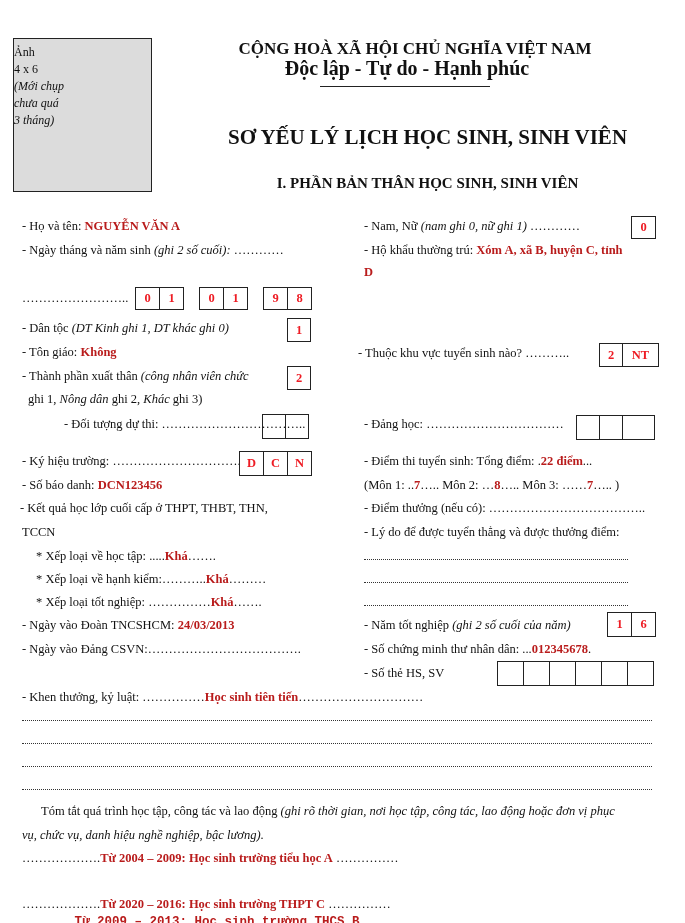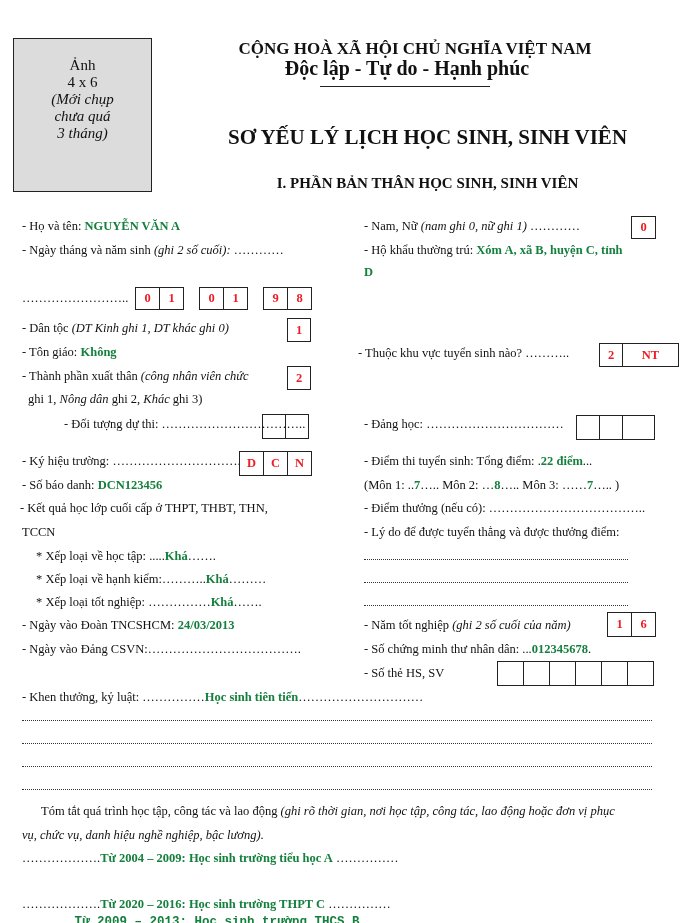--- a/index.html
+++ b/index.html
@@ -1,23 +1,23 @@
 <!DOCTYPE html>
 <html><head>
 <meta charset="utf-8">
 <style>
   html, body { margin:0; padding:0; background:#ffffff; }
   body { width:685px; height:923px; position:relative; overflow:hidden;
          font-family:"Liberation Serif", "DejaVu Serif", serif; color:#111; font-size:12.5px; }
   .abs { position:absolute; white-space:nowrap; line-height:16px; }
-  .red { color:#15803d; font-weight:bold; }
+  .red { color:#b91c1c; font-weight:bold; }
   .it { font-style:italic; }
   .photo { position:absolute; left:13px; top:38px; width:139px; height:154px;
-           background:#dcdcdc; border:1px solid #222; text-align:center;
-           font-size:15px; line-height:17px; padding-top:18px; box-sizing:border-box; }
+           background:#dcdcdc; border:1px solid #222; text-align:left;
+           font-size:12px; line-height:17px; padding-top:5px; box-sizing:border-box; }
   .photo div { white-space:nowrap; }
   .hdr1 { position:absolute; left:160px; width:510px; top:40px; text-align:center;
           font-weight:bold; font-size:17px; line-height:18px; }
   .hdr2 { position:absolute; left:152px; width:510px; top:59px; text-align:center;
           font-weight:bold; font-size:20px; line-height:18px; }
   .hdrline { position:absolute; left:320px; width:170px; top:86px; border-top:1px solid #222; }
   .title { position:absolute; left:160px; width:535px; top:124px; text-align:center;
            font-weight:bold; font-size:21px; line-height:26px; }
   .section { position:absolute; left:160px; width:535px; top:174px; text-align:center;
              font-weight:bold; font-size:15px; line-height:18px; }
@@ -84,21 +84,21 @@
 <div class="boxes" style="left:287px; top:318px;">
   <div class="cell" style="width:24px; height:24px;">1</div>
 </div>
 
 <div class="abs" style="left:22px; top:344px;">
   <span>- Tôn giáo: </span><span class="red">Không</span>
 </div>
 <div class="abs" style="left:358px; top:345px;">- Thuộc khu vực tuyển sinh nào? ………..</div>
 <div class="boxes" style="left:599px; top:343px;">
   <div class="cell" style="width:24px; height:24px;">2</div>
-  <div class="cell" style="width:57px; height:24px;">NT</div>
+  <div class="cell" style="width:37px; height:24px;">NT</div>
 </div>
 
 <div class="abs" style="left:22px; top:368px;">
   <span>- Thành phần xuất thân </span><span class="it">(công nhân viên chức</span>
 </div>
 <div class="abs" style="left:28px; top:391px;">
   <span>ghi 1, </span><span class="it">Nông dân</span><span> ghi 2, </span><span class="it">Khác</span><span> ghi 3)</span>
 </div>
 <div class="boxes" style="left:287px; top:366px;">
   <div class="cell" style="width:24px; height:24px;">2</div>

